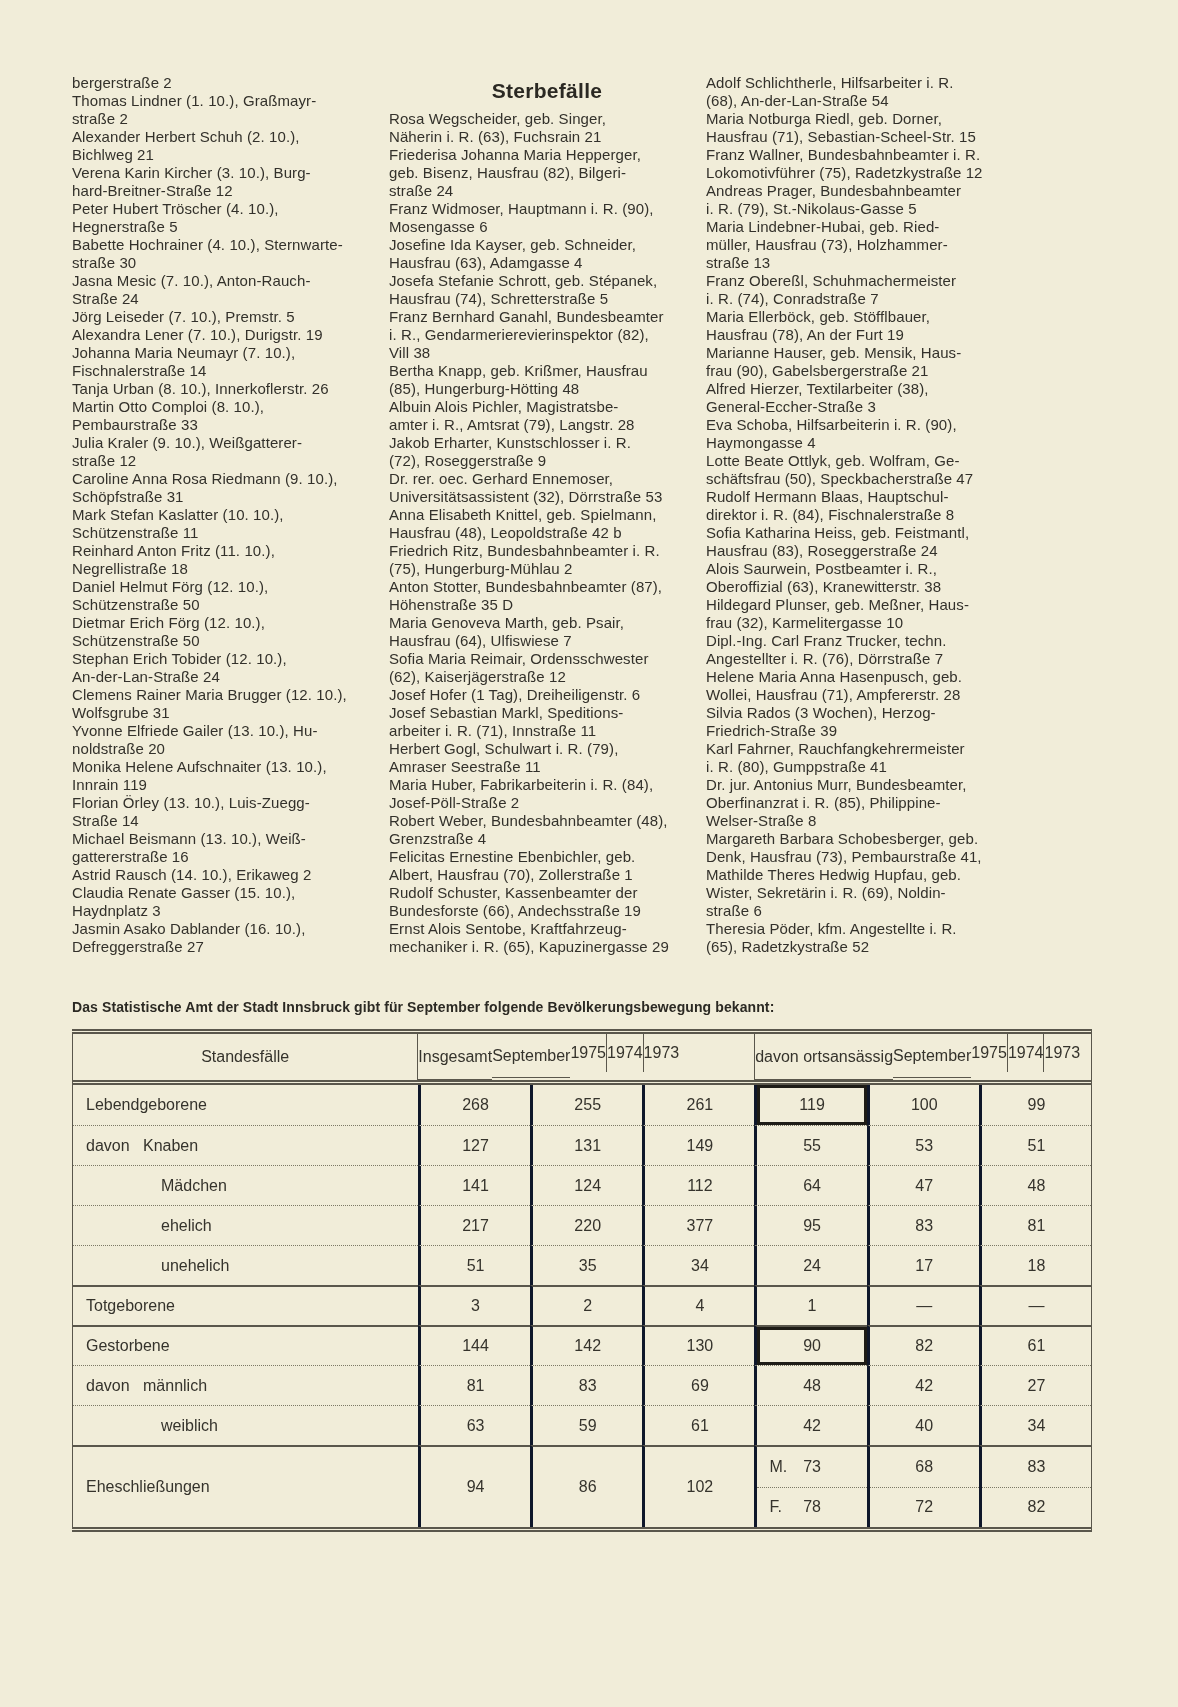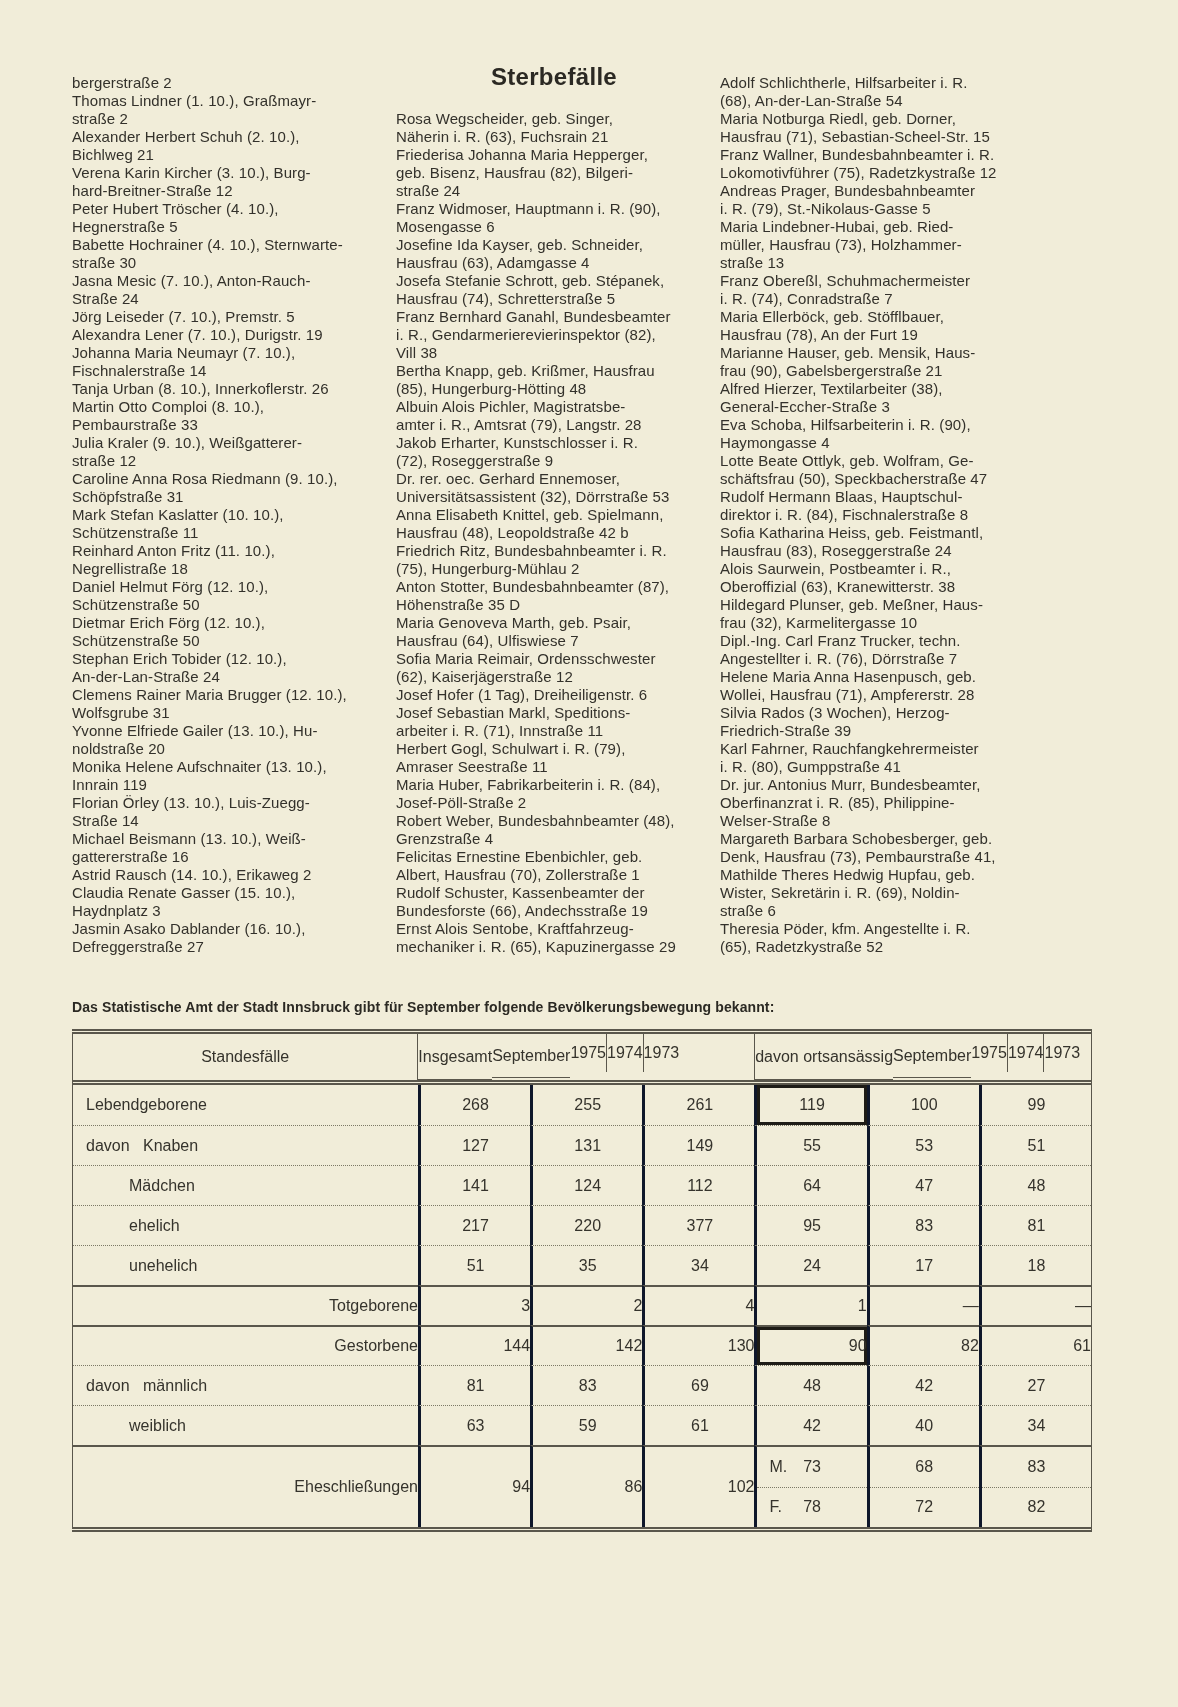--- a/index.html
+++ b/index.html
@@ -5,26 +5,26 @@
   html,body{margin:0;padding:0;}
   body{
     width:1178px;height:1707px;
     background:#f1edd9;
     font-family:"Liberation Sans","DejaVu Sans",sans-serif;
     color:#33312b;
     position:relative;
     -webkit-font-smoothing:antialiased;
   }
   .content{padding:74px 0 0 72px;}
-  .cols{display:flex;gap:8px;width:966px;align-items:flex-end;}
+  .cols{display:flex;gap:1px;width:966px;align-items:flex-end;}
   .col{width:316px;font-size:15px;line-height:18px;letter-spacing:0.1px;}
   .tline{white-space:nowrap;}
   .col-title{
-    font-size:24px;font-weight:bold;text-align:center;
-    letter-spacing:0.3px;margin:-6px 0 24px 0;color:#2b2923;
+    font-size:21px;font-weight:bold;text-align:center;
+    letter-spacing:0.3px;margin:-6px 0 10px 0;color:#2b2923;
   }
   .headline{
     margin-top:43px;width:1046px;
     font-size:14px;font-weight:bold;color:#2b2923;letter-spacing:0.1px;
   }
   
   .pop-table{
     margin-top:14px;width:1018px;font-size:16px;color:#35332c;
     border-left:1px solid #5a574c;border-right:1px solid #5a574c;
     border-top:5px double #5a574c;border-bottom:5px double #5a574c;
@@ -45,25 +45,25 @@
   }
   .years{display:flex;height:38px;}
   .year{
     flex:1;display:flex;align-items:center;justify-content:center;
     border-left:1px solid #5a574c;
   }
   .year:first-child{border-left:none;}
   .trow{display:flex;min-height:40px;}
   .trow.tall{min-height:82px;}
   .trow.sep-dotted > .cell{border-top:1px dotted #7c7966;}
-  .trow.sep-solid > .cell{border-top:2px solid #5a574c;justify-content:flex-end;}
+  .trow.sep-solid > .cell{border-top:2px solid #5a574c;}
   .cell{display:flex;align-items:center;}
   .label-cell{width:345px;padding-left:13px;box-sizing:border-box;}
   .label-cell .prefix{display:inline-block;width:57px;}
-  .label-cell .indent{margin-left:43px;}
+  .label-cell .indent{margin-left:75px;}
   .val{
     width:112.2px;box-sizing:border-box;justify-content:center;
     border-left:3px solid #0f172a;
   }
   .val.boxed{box-shadow:inset 0 0 0 3px #1e1c16;}
   .val.split{flex-direction:column;align-items:stretch;justify-content:stretch;padding:0;}
   .half{flex:1;display:flex;align-items:center;justify-content:center;position:relative;}
   .half.hb{border-top:1px dotted #7c7966;}
   .half .mf{position:absolute;left:12px;}
   .page-number{margin:20px 0 0 0;font-size:16.5px;color:#2b2923;}

